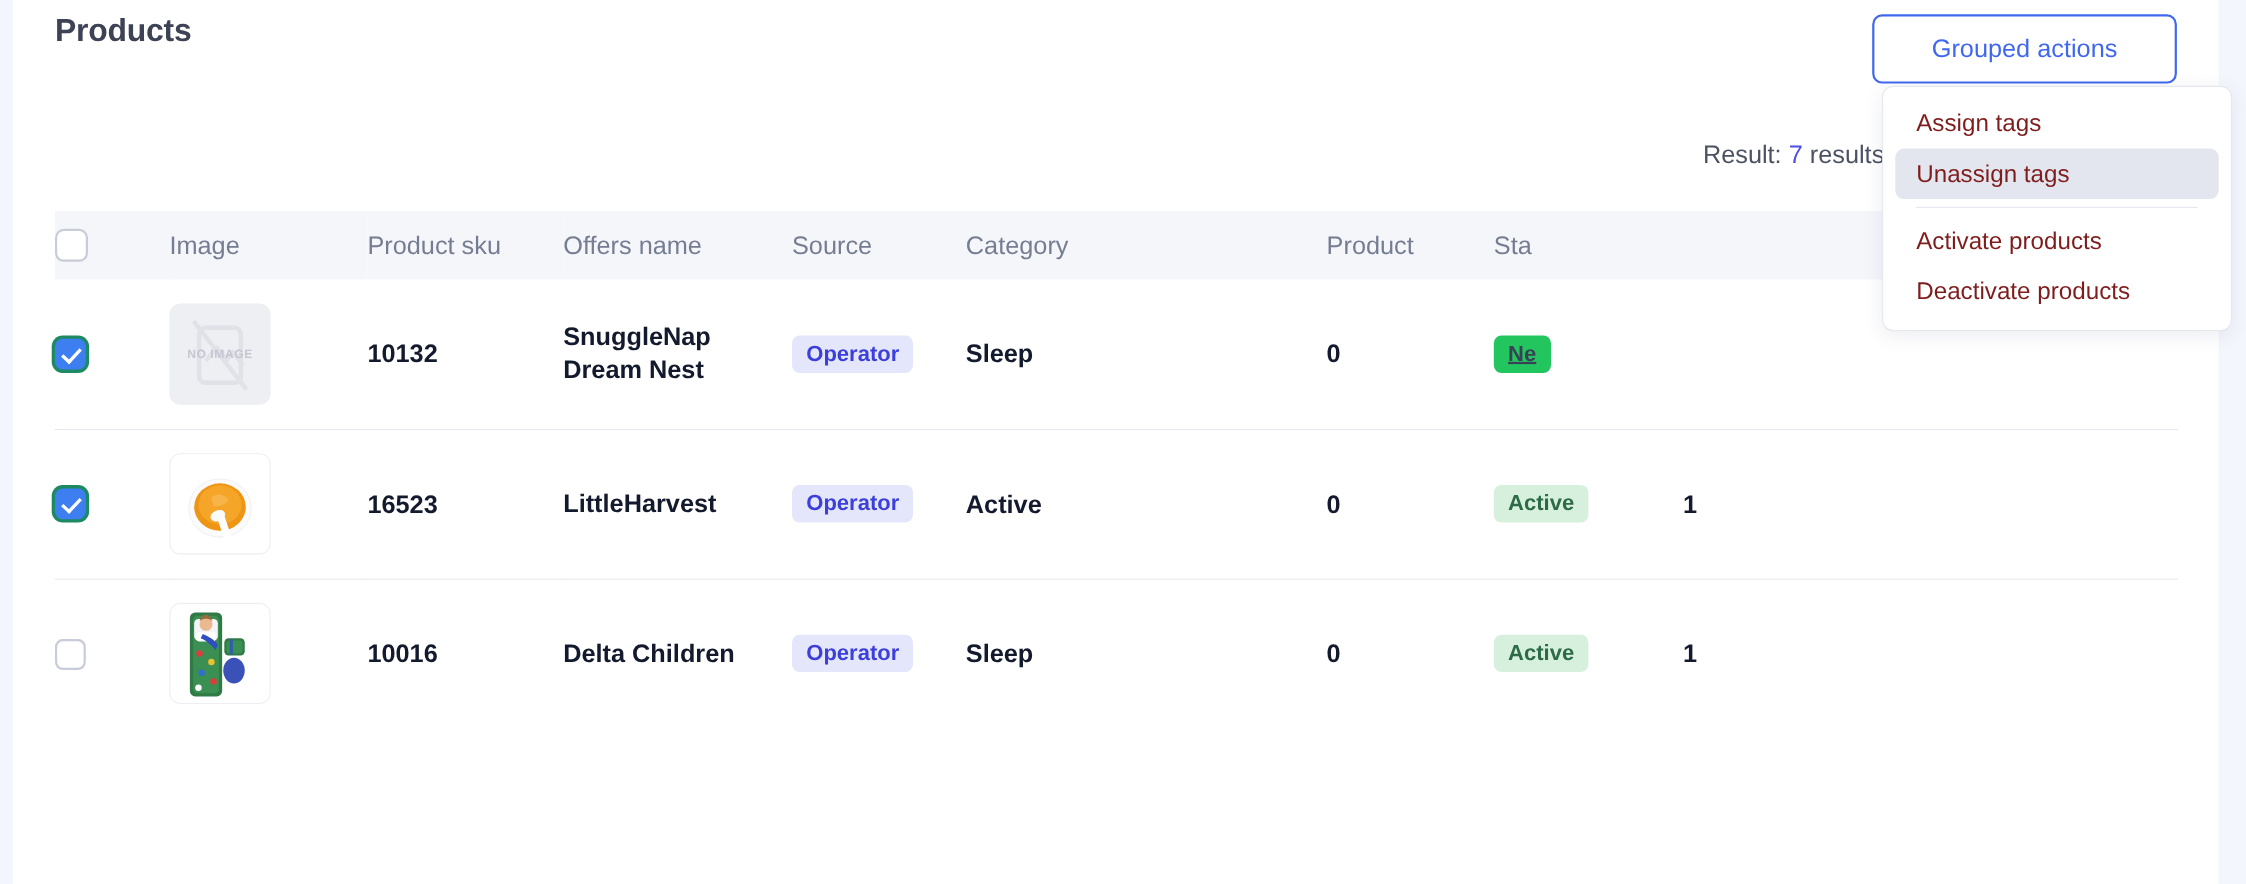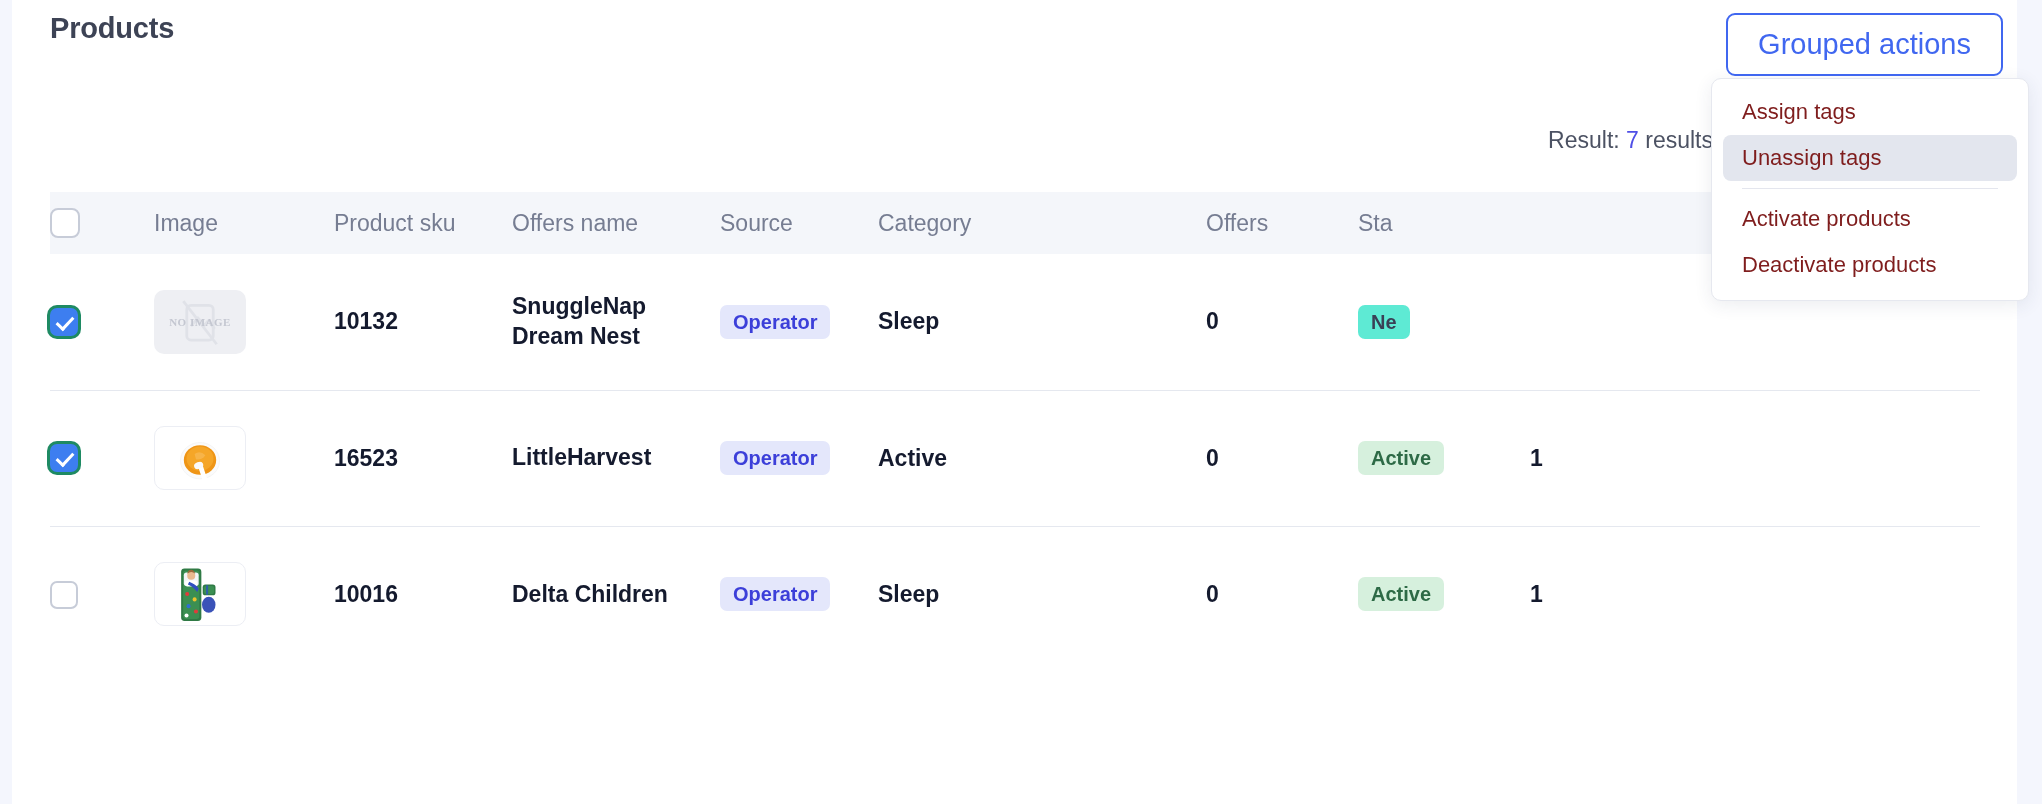--- a/index.html
+++ b/index.html
@@ -33,29 +33,28 @@
   }
 
   .grouped-actions-btn {
     position: absolute;
     left: 1690px; top: 13px;
     width: 277px; height: 63px;
     border: 2px solid #4067f0;
     border-radius: 9px;
     background: #ffffff;
     color: #4067f0;
-    font-size: 29px;
+    font-size: 23px;
     font-family: "Liberation Sans", sans-serif;
     font-weight: 400;
     cursor: pointer;
     display: flex;
     align-items: center;
     justify-content: center;
     z-index: 40;
-    margin-left: 24px;
   }
 
   
   .dropdown-menu {
     position: absolute;
     left: 1699px; top: 78px;
     width: 318px;
     background: #ffffff;
     border: 1px solid #e6e8ef;
     border-radius: 10px;
@@ -156,28 +155,27 @@
     left: 8px; top: 3px;
     width: 7px; height: 14px;
     border: solid #ffffff;
     border-width: 0 3px 3px 0;
     transform: rotate(43deg);
   }
   .cbx.header-cbx { width: 30px; height: 30px; border-radius: 8px; }
 
   
   .thumb {
-    width: 92px; height: 64px;
+    width: 92px; height: 92px;
     border-radius: 10px;
     background: #ffffff;
     border: 1px solid #eceef4;
     overflow: hidden;
     position: relative;
     display: block;
-    font-family: Liberation Serif, serif;
   }
   .thumb.placeholder {
     background: #eeeff3;
     border: none;
     display: flex;
     align-items: center;
     justify-content: center;
   }
   .thumb.placeholder .ph-label {
     font-size: 11px;
@@ -198,21 +196,21 @@
     padding: 7px 13px;
     border-radius: 7px;
     font-size: 20px;
     font-weight: 700;
     line-height: 1;
     white-space: nowrap;
     text-align: center;
   }
   .badge-operator { background: #e4e7fb; color: #3c3fd9; }
   .badge-active   { background: #d6f0dd; color: #2d6a46; }
-  .badge-new      { background: #5eead4; color: #3a4056; }
+  .badge-new      { background: #22c55e; color: #3a4056; text-decoration: underline; }
 
   .offers-val { font-weight: 700; color: #141a2e; }
   .extra-val  { font-weight: 700; color: #141a2e; }
   .name-cell  { line-height: 1.28; }
 </style>
 </head>
 <body>
 
 <div class="page">
   <div class="content-card">
@@ -251,21 +249,21 @@
         <thead>
           <tr>
             <th>
               <span class="cbx header-cbx"></span>
             </th>
             <th>Image</th>
             <th>Product sku</th>
             <th>Offers name</th>
             <th>Source</th>
             <th>Category</th>
-            <th>Offers</th>
+            <th>Product</th>
             <th>Sta</th>
             <th></th>
           </tr>
         </thead>
         <tbody>
 
           <tr>
             <td>
               <span class="cbx checked"></span>
             </td>

